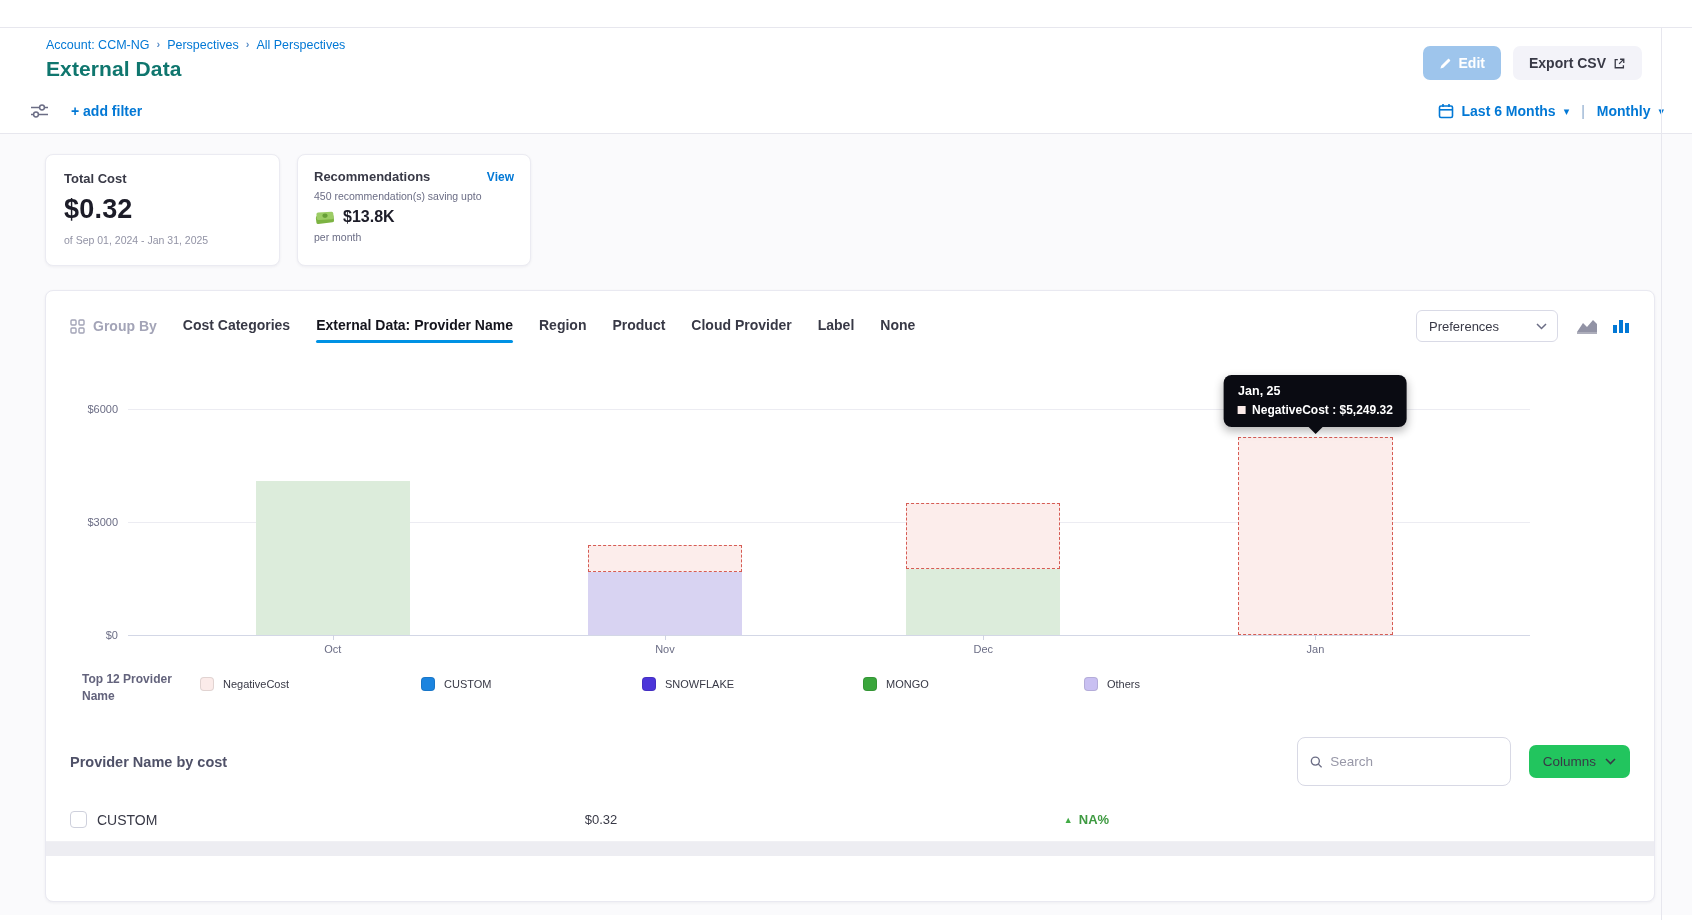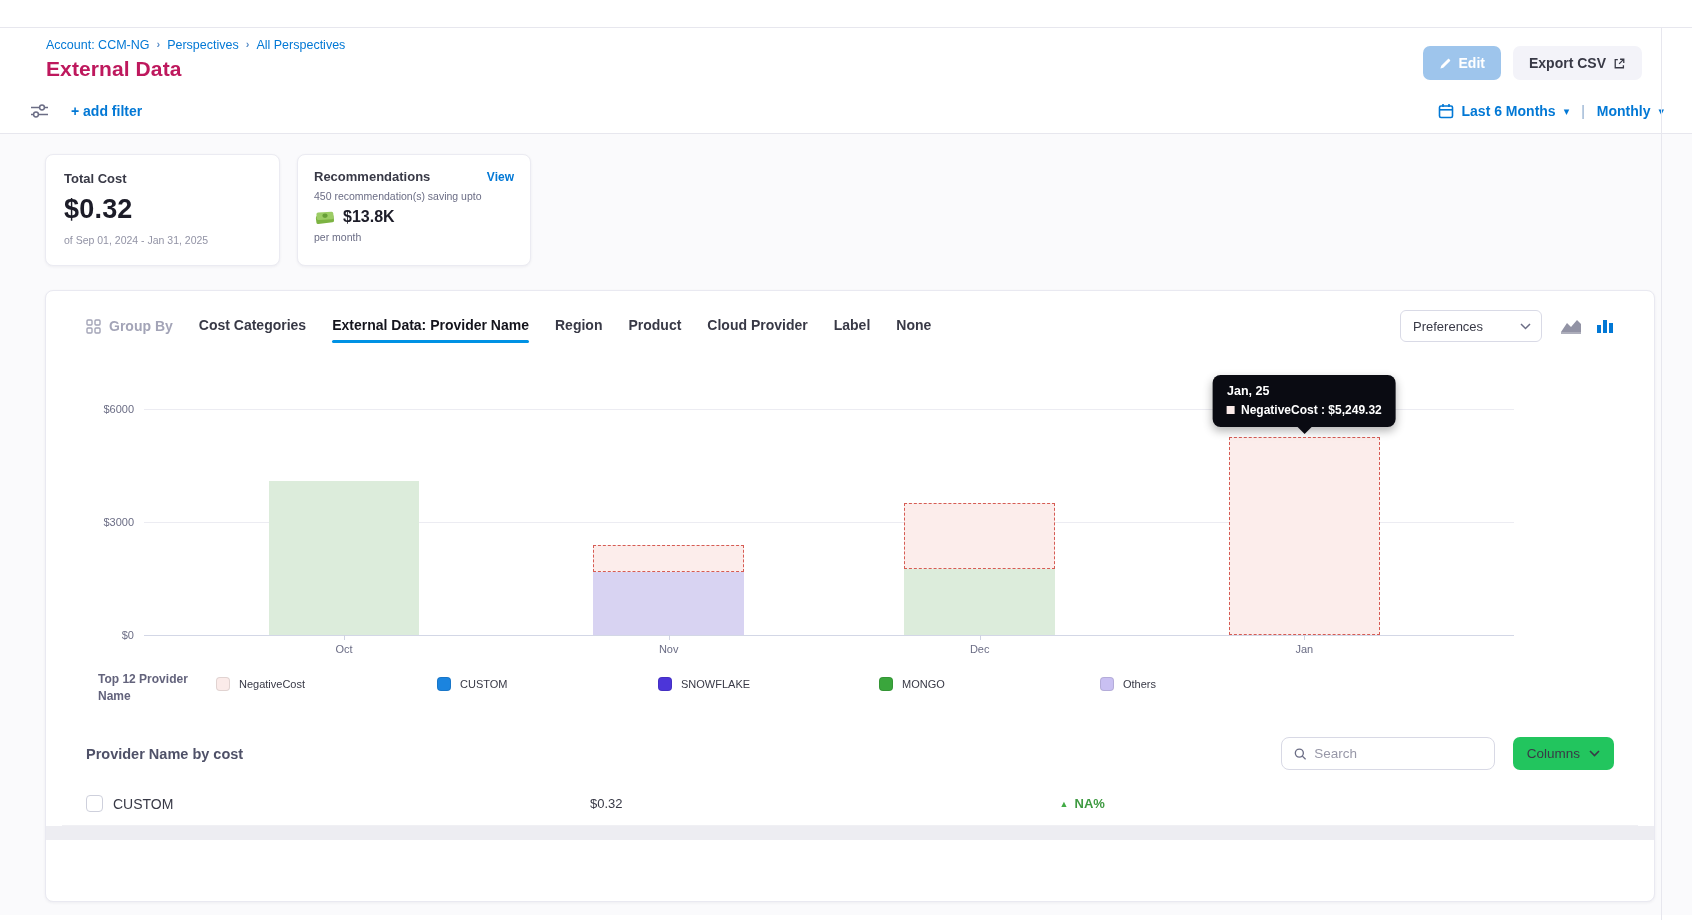--- a/index.html
+++ b/index.html
@@ -6,21 +6,21 @@
   html,body { width:1692px; height:920px; background:#fff;
     font-family:"Liberation Sans","DejaVu Sans",sans-serif; color:#22222a; overflow:hidden; }
   .page { position:relative; width:1692px; height:920px; background:#fff; }
   .top-gap { height:28px; background:#fff; border-bottom:1px solid #e7e7ee; }
   .right-edge { position:absolute; top:28px; right:30px; bottom:0; width:1px; background:#e7e7ee; }
 
   
   .header { display:flex; justify-content:space-between; align-items:flex-start; padding:10px 50px 8px 46px; background:#fff; }
   .crumbs { font-size:12.5px; color:#0278d5; display:flex; gap:7px; align-items:flex-start; font-weight:500; }
   .crumb-sep { color:#5b8fc9; font-size:11px; font-weight:700; }
-  .page-title { font-size:21px; font-weight:700; color:#be185d; margin-top:5px; letter-spacing:.1px; }
+  .page-title { font-size:21px; font-weight:700; color:#0f766e; margin-top:5px; letter-spacing:.1px; }
   .hdr-actions { display:flex; gap:12px; margin-top:8px; }
   .btn { display:flex; align-items:center; gap:7px; height:34px; padding:0 16px; border-radius:7px;
          font-size:14px; font-weight:700; cursor:pointer; border:none; }
   .btn-edit { background:#9ec5ec; color:#fff; }
   .btn-export { background:#f3f3f9; color:#383946; }
 
   
   .filter-row { height:45px; border-bottom:1px solid #e7e7ee; display:flex; align-items:center;
                 padding:0 28px 0 30px; background:#fff; }
   .add-filter { color:#0278d5; font-size:14px; font-weight:600; margin-left:22px; cursor:pointer; }
@@ -39,21 +39,21 @@
   .total-value { font-size:27px; font-weight:700; color:#1c1c28; margin-top:8px; letter-spacing:.2px; }
   .total-period { font-size:10.5px; color:#9293a5; margin-top:9px; }
   .rec-head { display:flex; justify-content:space-between; align-items:baseline; }
   .view-link { color:#0278d5; font-size:12px; font-weight:600; cursor:pointer; }
   .rec-sub { font-size:10.5px; color:#6b6d85; margin-top:6px; }
   .rec-saving { display:flex; align-items:center; gap:7px; margin-top:6px; font-size:16px; font-weight:700; color:#1c1c28; }
   .rec-per { font-size:10.5px; color:#6b6d85; margin-top:5px; }
 
   
   .big-card { margin-top:24px; background:#fff; border:1px solid #e9e9f1; border-radius:8px;
-              box-shadow:0 1px 3px rgba(40,41,61,.06); height:612px; padding:16px 40px 0; overflow:hidden; position:relative; }
+              box-shadow:0 1px 3px rgba(40,41,61,.06); height:612px; padding:16px 24px 0; overflow:hidden; position:relative; }
   .gb-row { display:flex; align-items:center; height:38px; }
   .gb-label { display:flex; align-items:center; gap:8px; color:#a3a4b7; font-size:14px; font-weight:600; margin-right:26px; }
   .tabs { display:flex; align-items:center; gap:26px; }
   .tab { font-size:14px; font-weight:600; color:#383946; cursor:pointer; padding:8px 0 10px; position:relative; white-space:nowrap; }
   .tab.active { color:#14141c; font-weight:700; }
   .tab.active::after { content:''; position:absolute; left:0; right:0; bottom:0; height:3px; background:#0092e4; border-radius:2px; }
   .gb-spacer { flex:1; }
   .pref-select { display:flex; align-items:center; justify-content:space-between; width:142px; height:32px;
                  border:1px solid #d9dae6; border-radius:6px; padding:0 10px 0 12px; font-size:13px; color:#383946; cursor:pointer; background:#fff; }
   .chart-type-icons { display:flex; align-items:center; gap:14px; margin-left:18px; }
@@ -84,21 +84,21 @@
   .legend-row { display:flex; align-items:flex-start; margin-top:10px; padding-left:12px; height:50px; }
   .legend-title { width:118px; font-size:12px; font-weight:600; color:#63637c; line-height:1.45; }
   .legend-items { display:flex; }
   .legend-item { width:221px; display:flex; align-items:center; gap:9px; margin-top:6px; }
   .legend-swatch { width:14px; height:14px; border-radius:4px; border:1px solid rgba(0,0,0,.10); }
   .legend-label { font-size:11px; color:#383946; font-weight:500; }
 
   
   .table-head-row { display:flex; align-items:center; margin:16px 0 12px; }
   .table-title { font-size:14.5px; font-weight:700; color:#4f5168; }
-  .search-box { display:flex; align-items:center; gap:8px; width:214px; height:33px; border:1px solid #d8d9e5;
+  .search-box { display:flex; align-items:center; gap:8px; width:214px; height:49px; border:1px solid #d8d9e5;
                 border-radius:8px; padding:0 12px; background:#fff; margin-right:18px; }
   .search-box input { border:none; outline:none; font-size:13.5px; color:#383946; width:100%;
                       font-family:"Liberation Sans","DejaVu Sans",sans-serif; background:transparent; }
   .search-box input::placeholder { color:#9898a8; }
   .columns-btn { display:flex; align-items:center; gap:9px; height:33px; padding:0 14px; background:#22c55e;
                  border-radius:7px; font-size:13.5px; color:#383946; font-weight:500; cursor:pointer; }
   .table { margin:0 -24px; }
   .thead { display:flex; align-items:center; height:32px; background:#fafafc; border-top:1px solid #f0f0f4;
            border-bottom:1px solid #f0f0f4; }
   .th { font-size:11px; font-weight:700; color:#383946; letter-spacing:.4px; }

